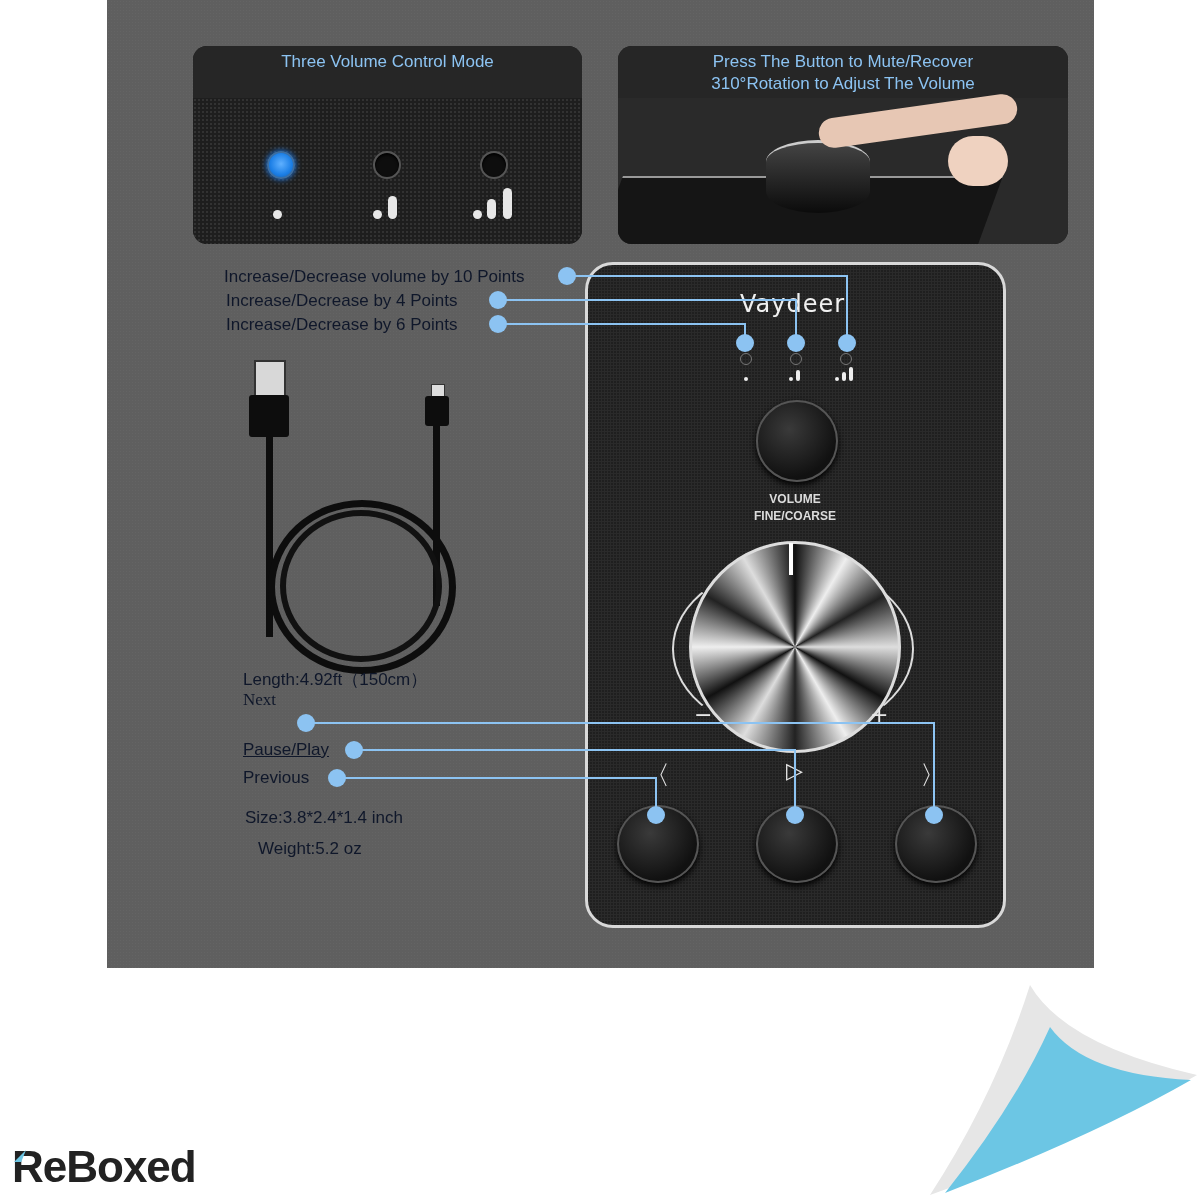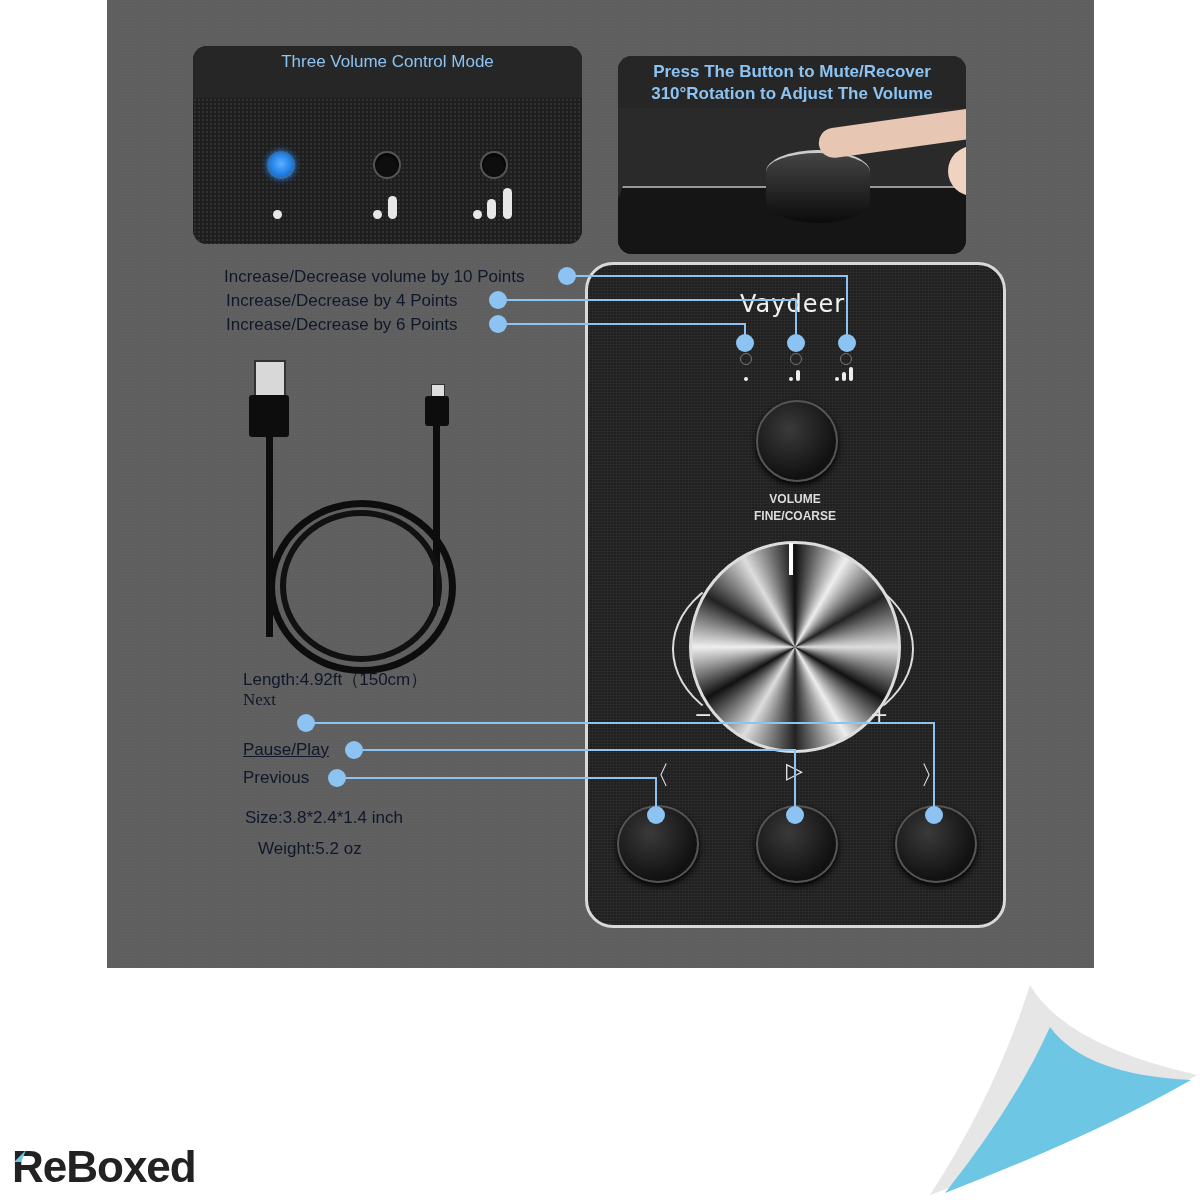--- a/index.html
+++ b/index.html
@@ -51,21 +51,21 @@
     <div class="bar" style="left:180px;top:164px;width:9px;height:9px;border-radius:50%;"></div>
     <div class="bar" style="left:195px;top:150px;width:9px;height:23px;"></div>
   </div>
   <div>
     <div class="bar" style="left:280px;top:164px;width:9px;height:9px;border-radius:50%;"></div>
     <div class="bar" style="left:294px;top:153px;width:9px;height:20px;"></div>
     <div class="bar" style="left:310px;top:142px;width:9px;height:31px;"></div>
   </div>
 </div>
 
-<div class="card" style="left:618px;top:56px;width:348px;height:198px;font-weight:bold;">
+<div class="card" style="left:618px;top:46px;width:450px;height:198px;">
   <div class="card-head">
     <div>Press The Button to Mute/Recover</div>
     <div>310°Rotation to Adjust The Volume</div>
   </div>
   <div style="position:absolute;left:0;right:0;top:52px;bottom:0;background:#2a2a2a;"></div>
   <div style="position:absolute;left:-10px;top:130px;width:380px;height:80px;background:#151515;border-top:2px solid #999;transform:skewX(-20deg);"></div>
   <div style="position:absolute;left:148px;top:94px;width:104px;height:70px;border-radius:50%/30%;background:linear-gradient(#444,#0b0b0b);border-top:3px solid #ccc;"></div>
   <div style="position:absolute;left:200px;top:60px;width:200px;height:30px;border-radius:18px;background:#e7c7b4;transform:rotate(-8deg);"></div>
   <div style="position:absolute;left:330px;top:90px;width:60px;height:50px;border-radius:30px;background:#efd2c0;"></div>
 </div>

